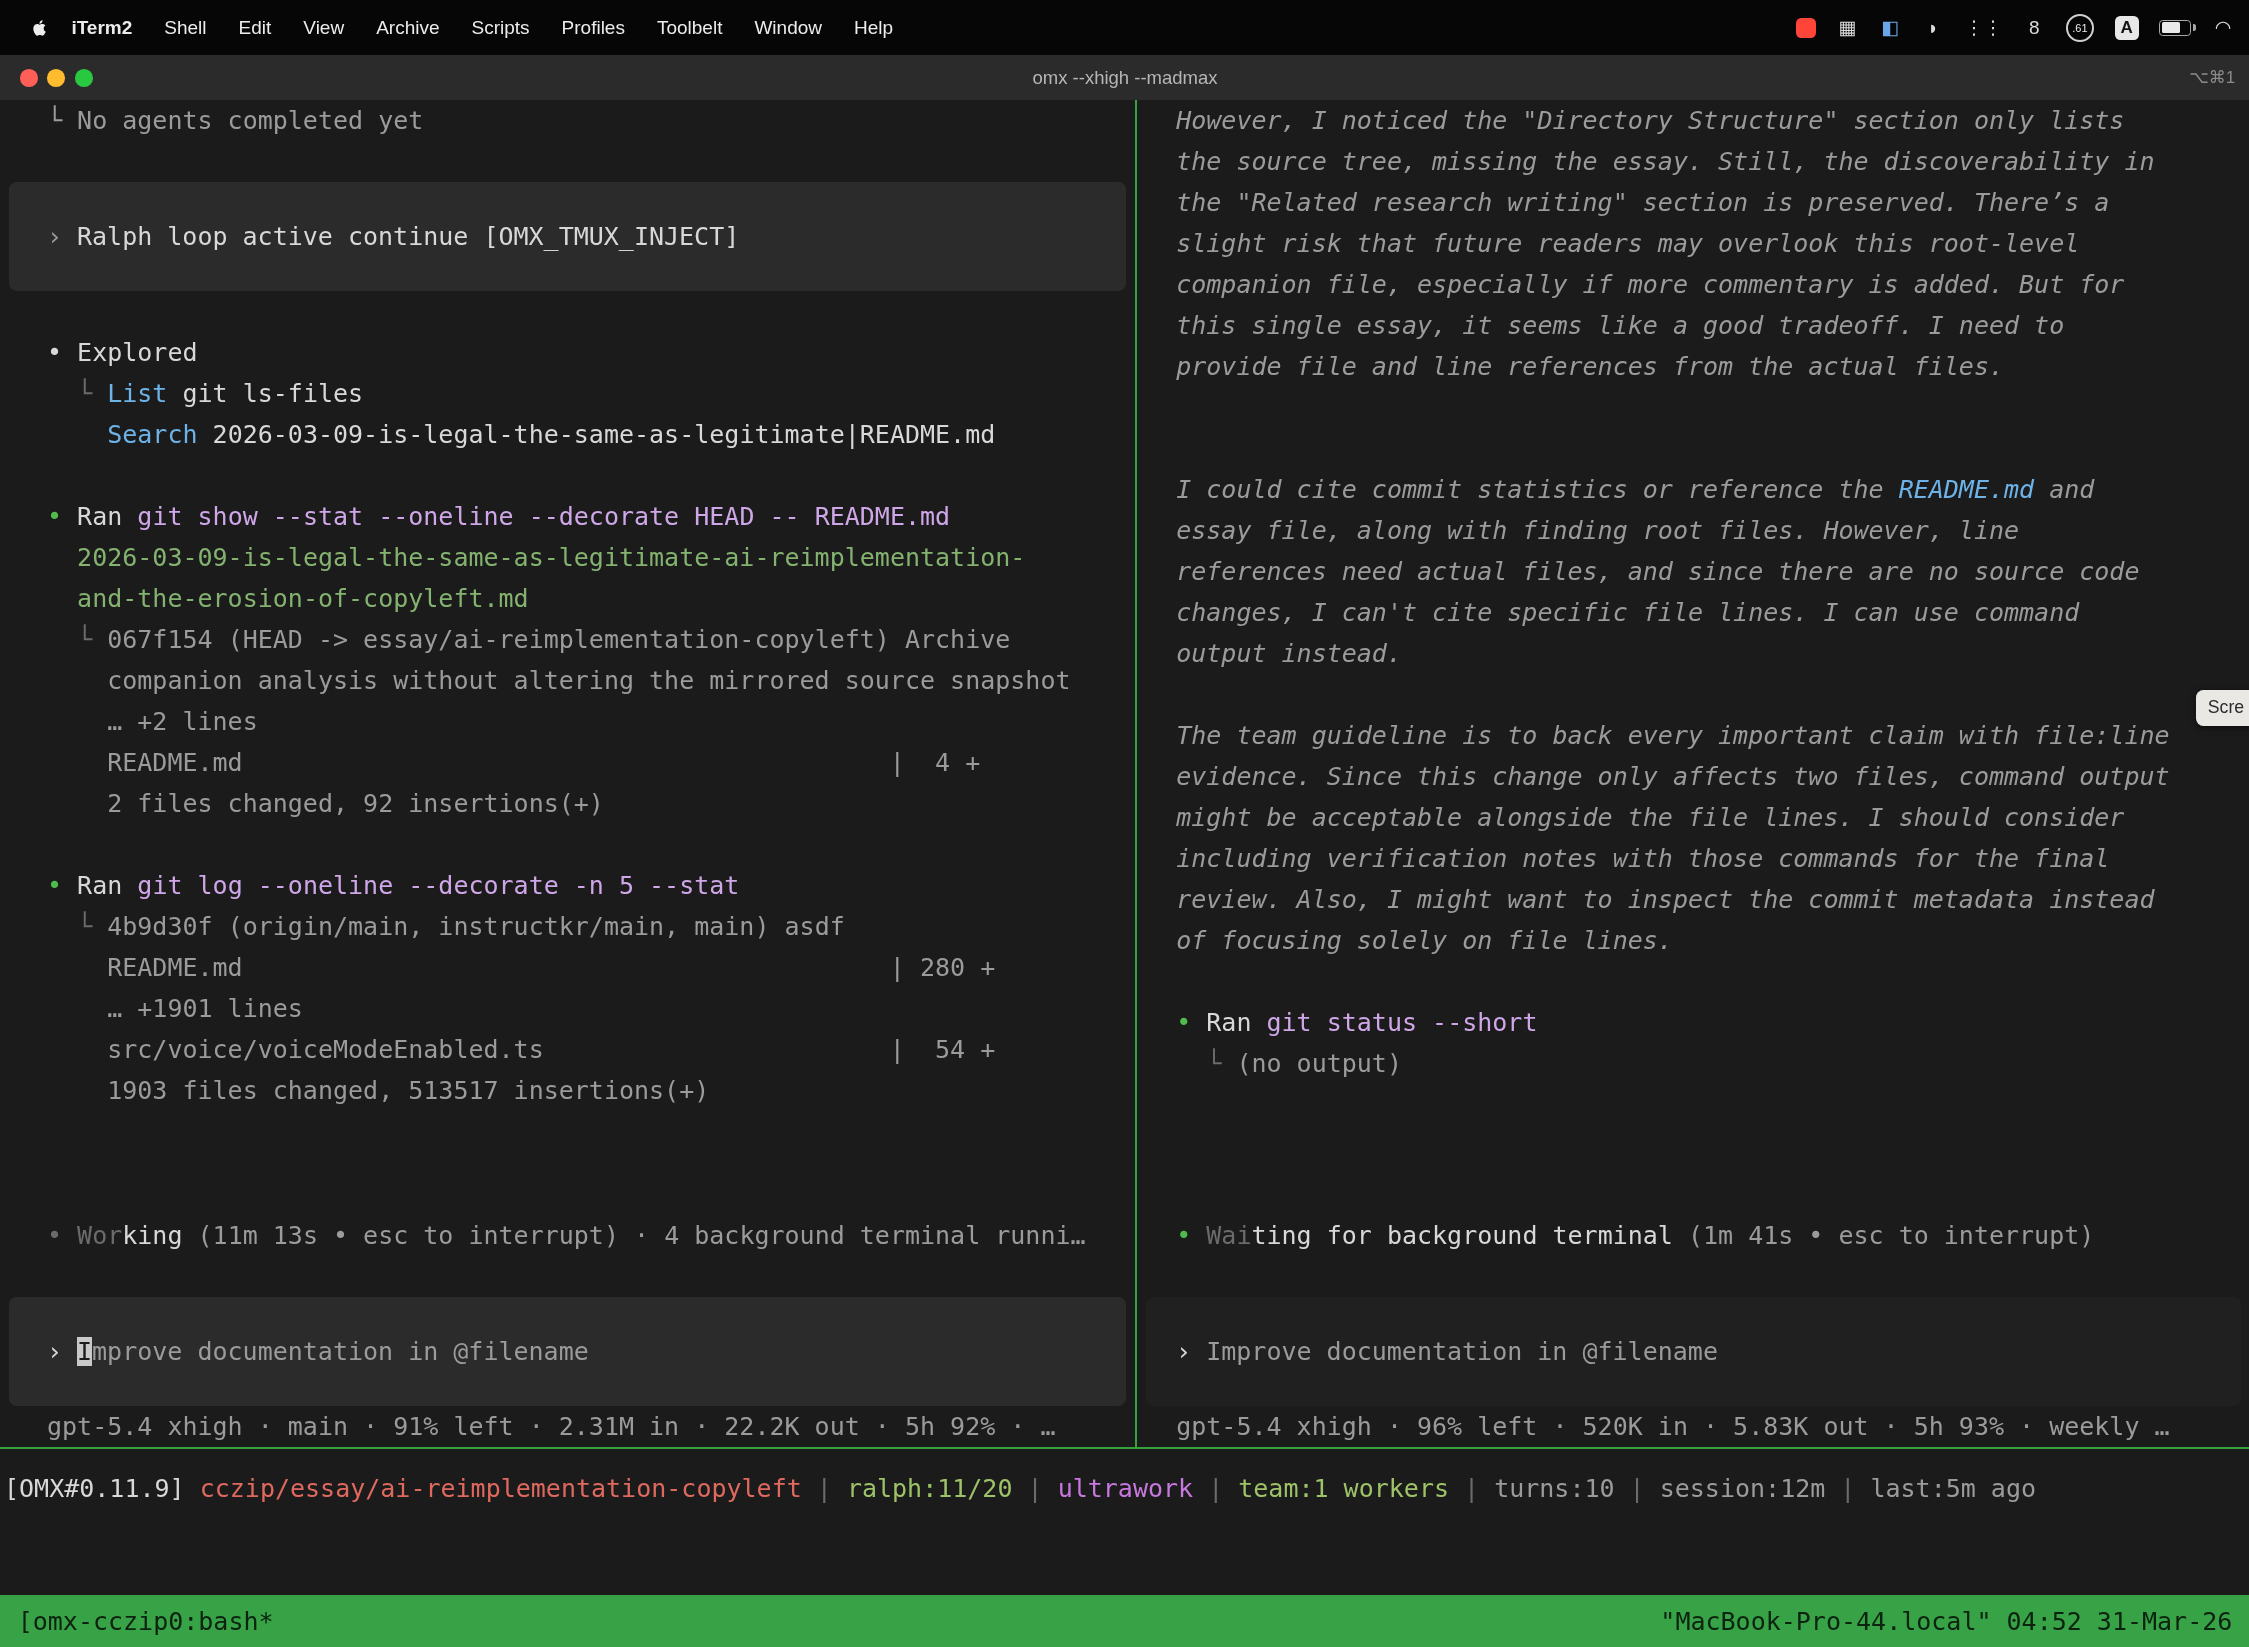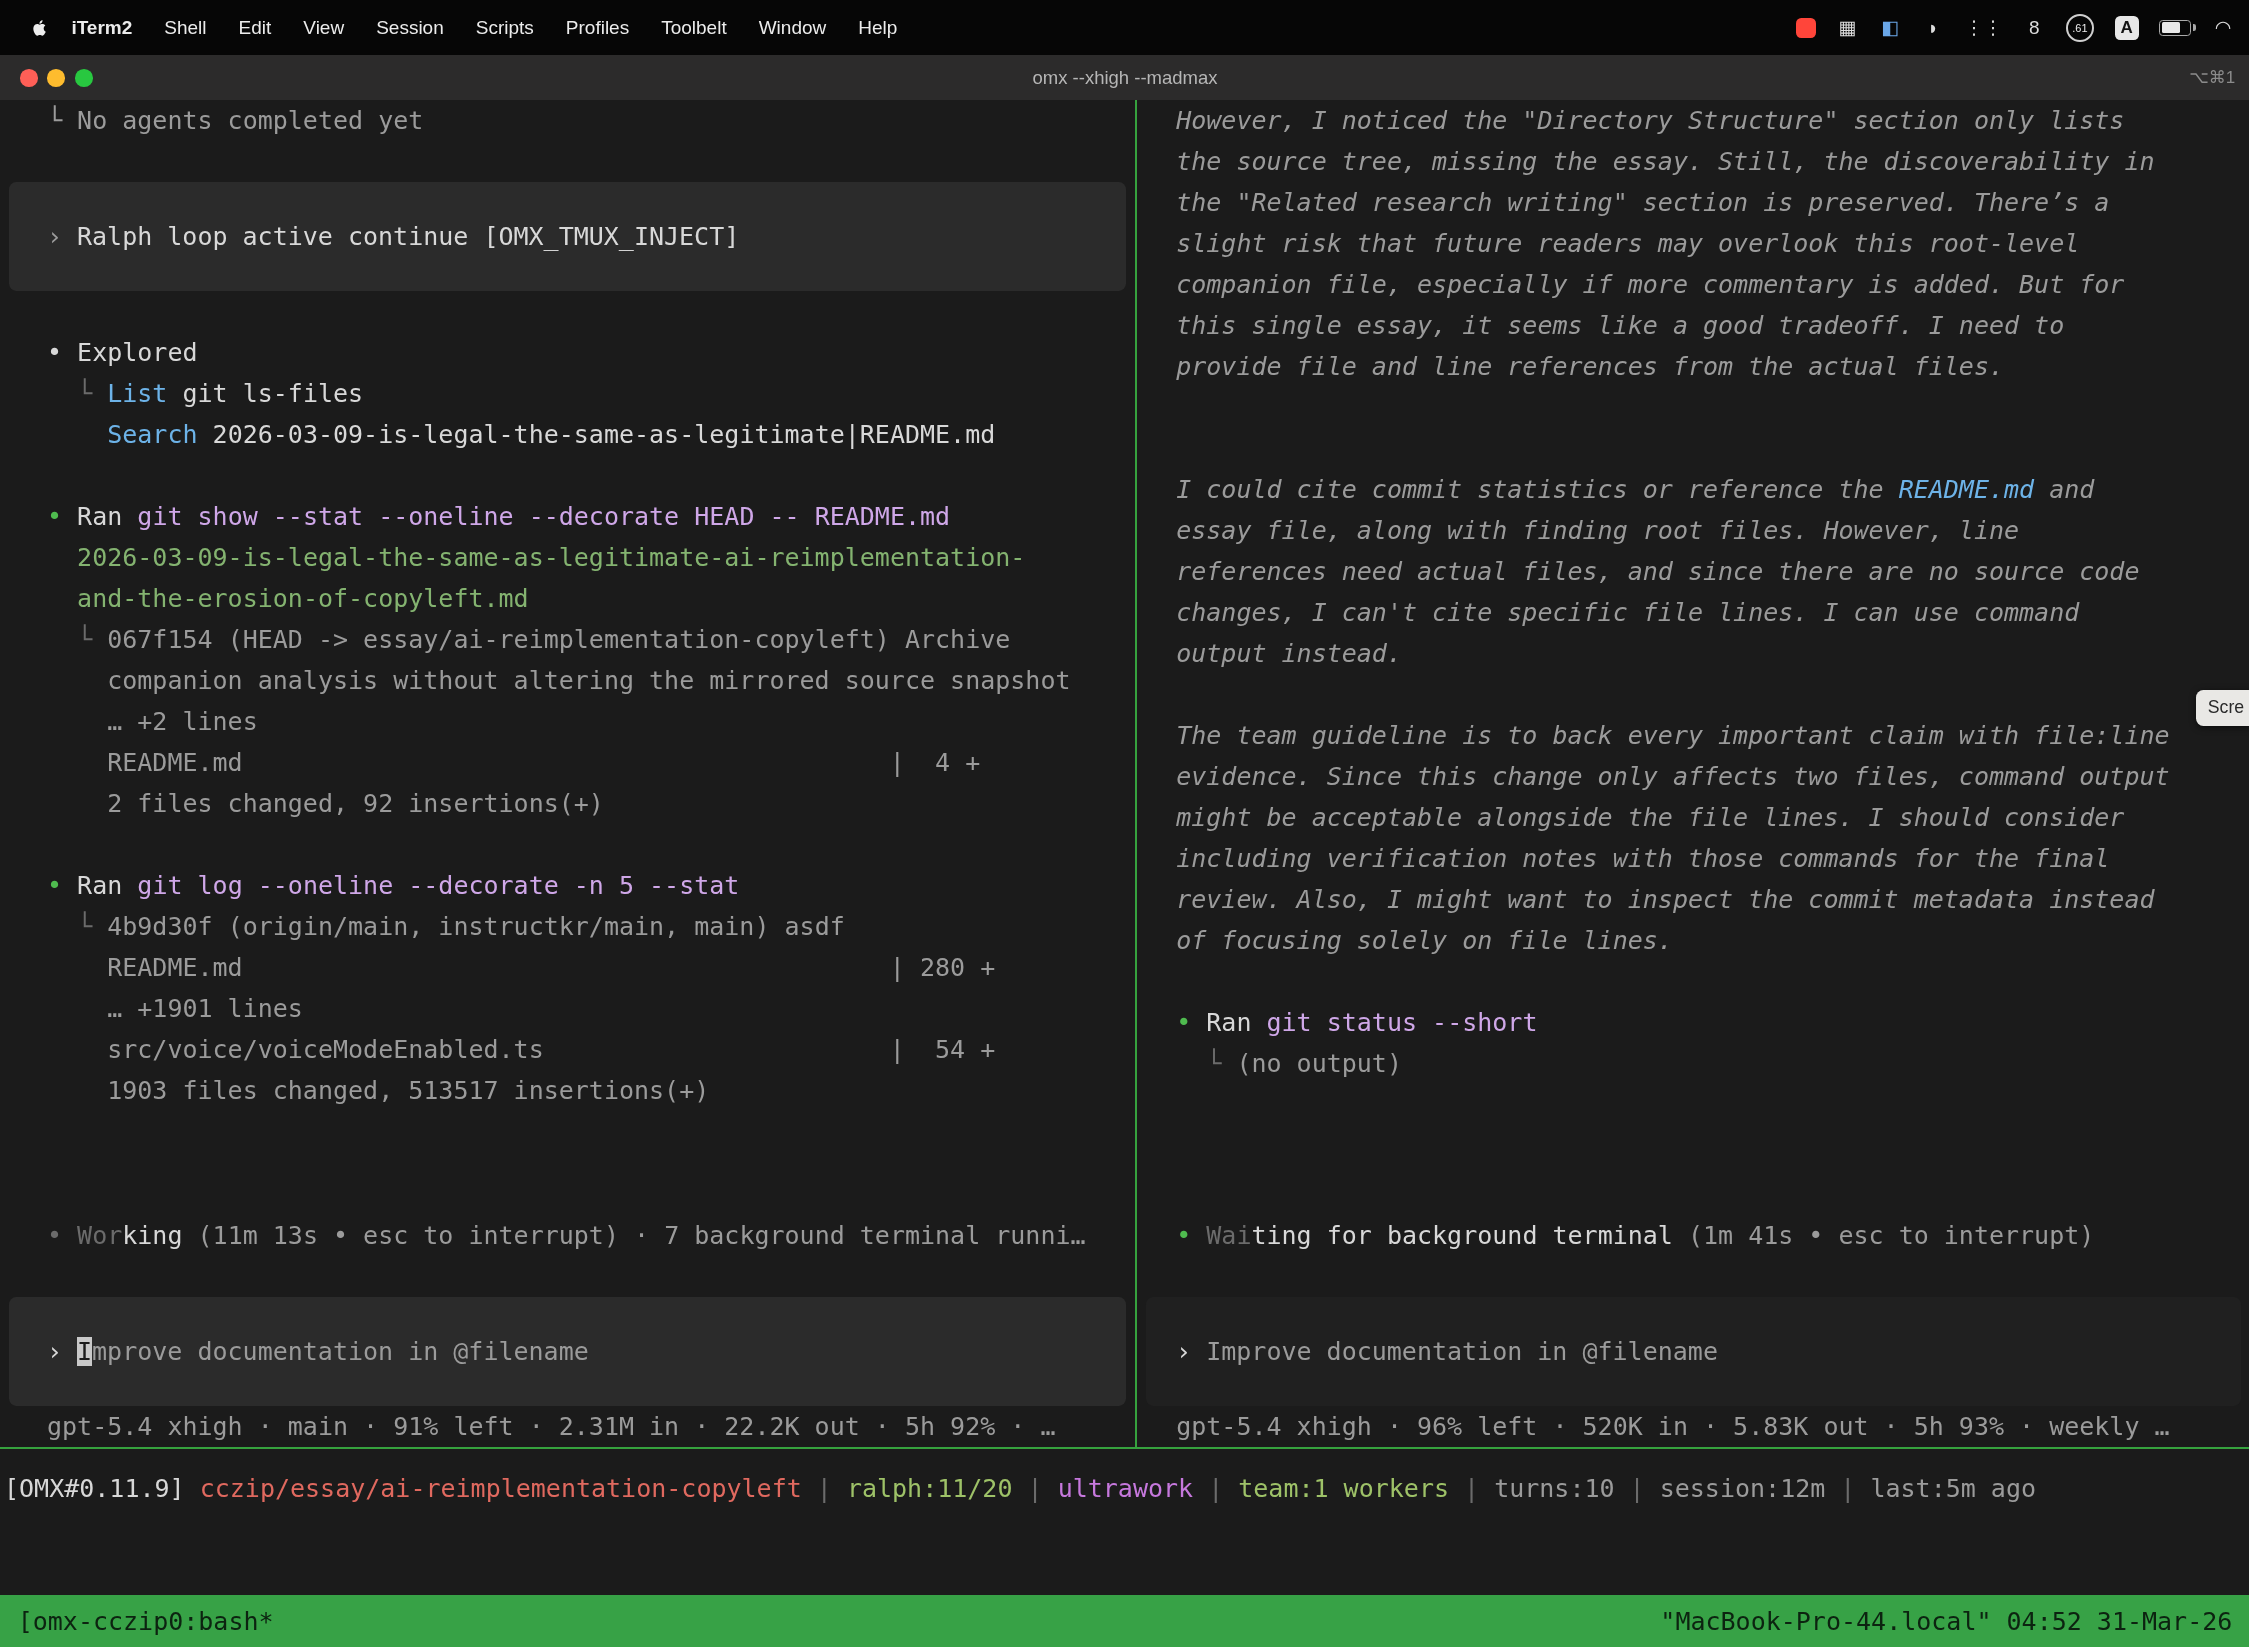--- a/index.html
+++ b/index.html
@@ -80,21 +80,21 @@
       <span class="mb-apple">
         <svg viewBox="0 0 24 24" width="20" height="20" aria-hidden="true">
             <path fill="#ececec" d="M16.4 12.6c0-2.3 1.9-3.4 2-3.5-1.1-1.6-2.8-1.8-3.4-1.8-1.4-.1-2.8.8-3.5.8-.7 0-1.8-.8-3-.8-1.5 0-3 .9-3.8 2.3-1.6 2.8-.4 7 1.2 9.3.8 1.1 1.7 2.4 2.9 2.3 1.2 0 1.6-.7 3-.7s1.8.7 3 .7c1.3 0 2.1-1.1 2.8-2.2.9-1.3 1.2-2.6 1.3-2.6-.1-.1-2.5-1-2.5-3.8zM14.1 5.6c.6-.8 1.1-1.9 1-3-.9 0-2.1.6-2.7 1.4-.6.7-1.1 1.8-1 2.9 1 .1 2-.5 2.7-1.3z"></path>
           </svg>
       </span>
       <span class="mb-app">iTerm2</span>
       <span class="mb-items">
           <span class="mb-item">Shell</span>
           <span class="mb-item">Edit</span>
           <span class="mb-item">View</span>
-          <span class="mb-item">Session</span>
+          <span class="mb-item">Archive</span>
           <span class="mb-item">Scripts</span>
           <span class="mb-item">Profiles</span>
           <span class="mb-item">Toolbelt</span>
           <span class="mb-item">Window</span>
           <span class="mb-item">Help</span>
         </span>
     </div>
     <div class="mb-right">
         <span class="mb-icon kind-rec"></span>
         <span class="mb-icon kind-plain">▦</span>
@@ -140,21 +140,21 @@
             <div class="t-line t-blank">&nbsp;</div>
             <div class="t-line"><span class="c-grn">• </span><span class="c-fg c-b">Ran</span><span class="c-fg"> </span><span class="c-lav">git log --oneline --decorate -n 5 --stat</span></div>
             <div class="t-line"><span class="c-faint">  └ </span><span class="c-dim">4b9d30f (origin/main, instructkr/main, main) asdf</span></div>
             <div class="t-line"><span class="c-dim">    README.md                                           | 280 +</span></div>
             <div class="t-line"><span class="c-dim">    … +1901 lines</span></div>
             <div class="t-line"><span class="c-dim">    src/voice/voiceModeEnabled.ts                       |  54 +</span></div>
             <div class="t-line"><span class="c-dim">    1903 files changed, 513517 insertions(+)</span></div>
           </div>
         <div class="spacer"></div>
         <div class="lines">
-            <div class="t-line"><span class="c-faint">• </span><span class="c-faint c-b">Wor</span><span class="c-fg c-b">king</span><span class="c-dim"> (11m 13s • esc to interrupt) · 7 background terminal runni…</span></div>
+            <div class="t-line"><span class="c-faint">• </span><span class="c-faint c-b">Wor</span><span class="c-fg c-b">king</span><span class="c-dim"> (11m 13s • esc to interrupt) · 4 background terminal runni…</span></div>
             <div class="t-line t-blank">&nbsp;</div>
             <div class="t-line t-box"><span class="c-fg">› </span><span class="c-cur">I</span><span class="c-dim">mprove documentation in @filename</span></div>
             <div class="t-line"><span class="c-dim">gpt-5.4 xhigh · main · 91% left · 2.31M in · 22.2K out · 5h 92% · …</span></div>
           </div>
       </div>
       <div class="v-divider"></div>
       <div class="pane pane-right">
         <div class="lines">
             <div class="t-line"><span class="c-dim c-i">However, I noticed the "Directory Structure" section only lists</span></div>
             <div class="t-line"><span class="c-dim c-i">the source tree, missing the essay. Still, the discoverability in</span></div>

